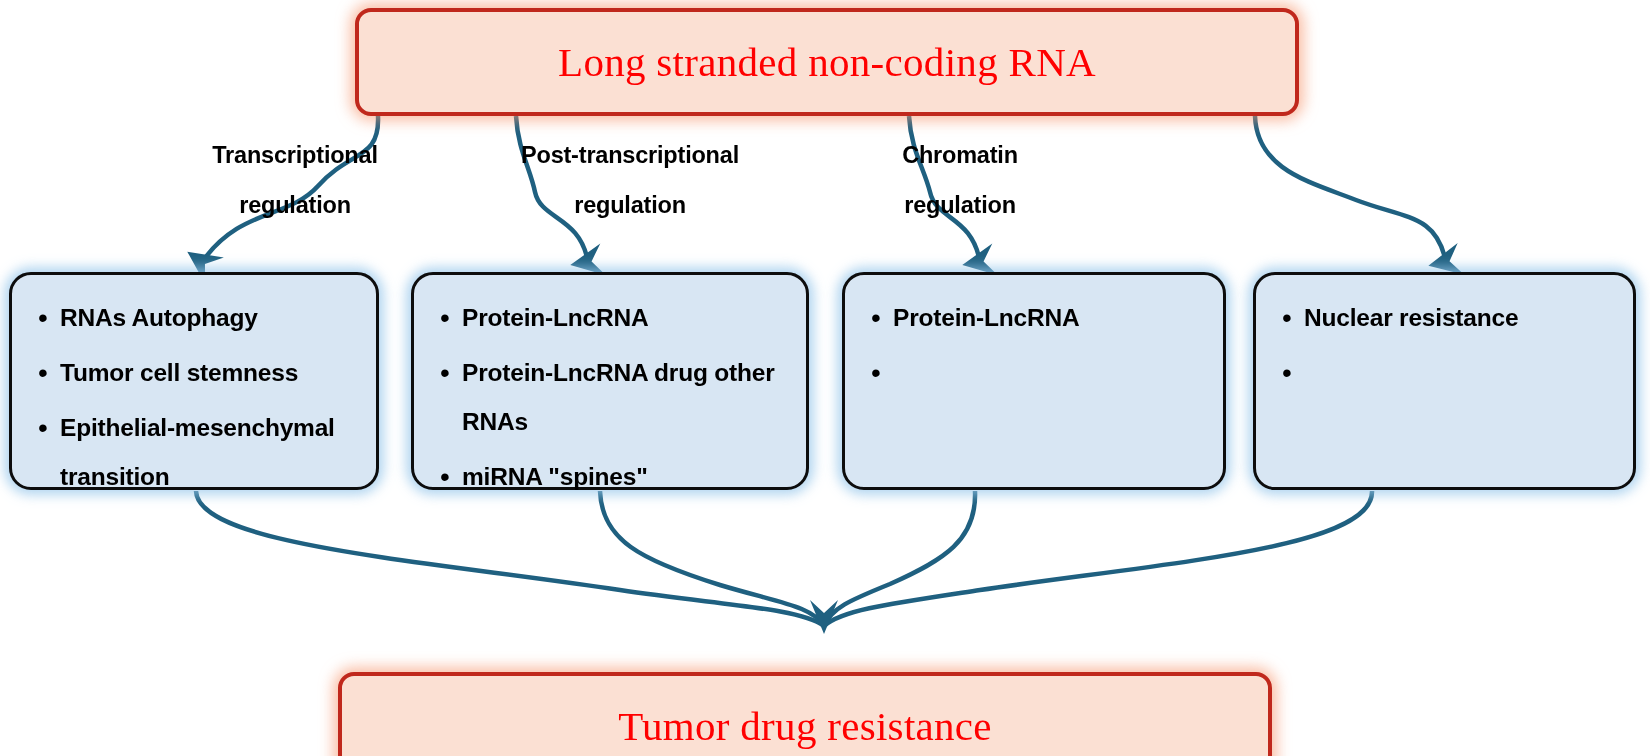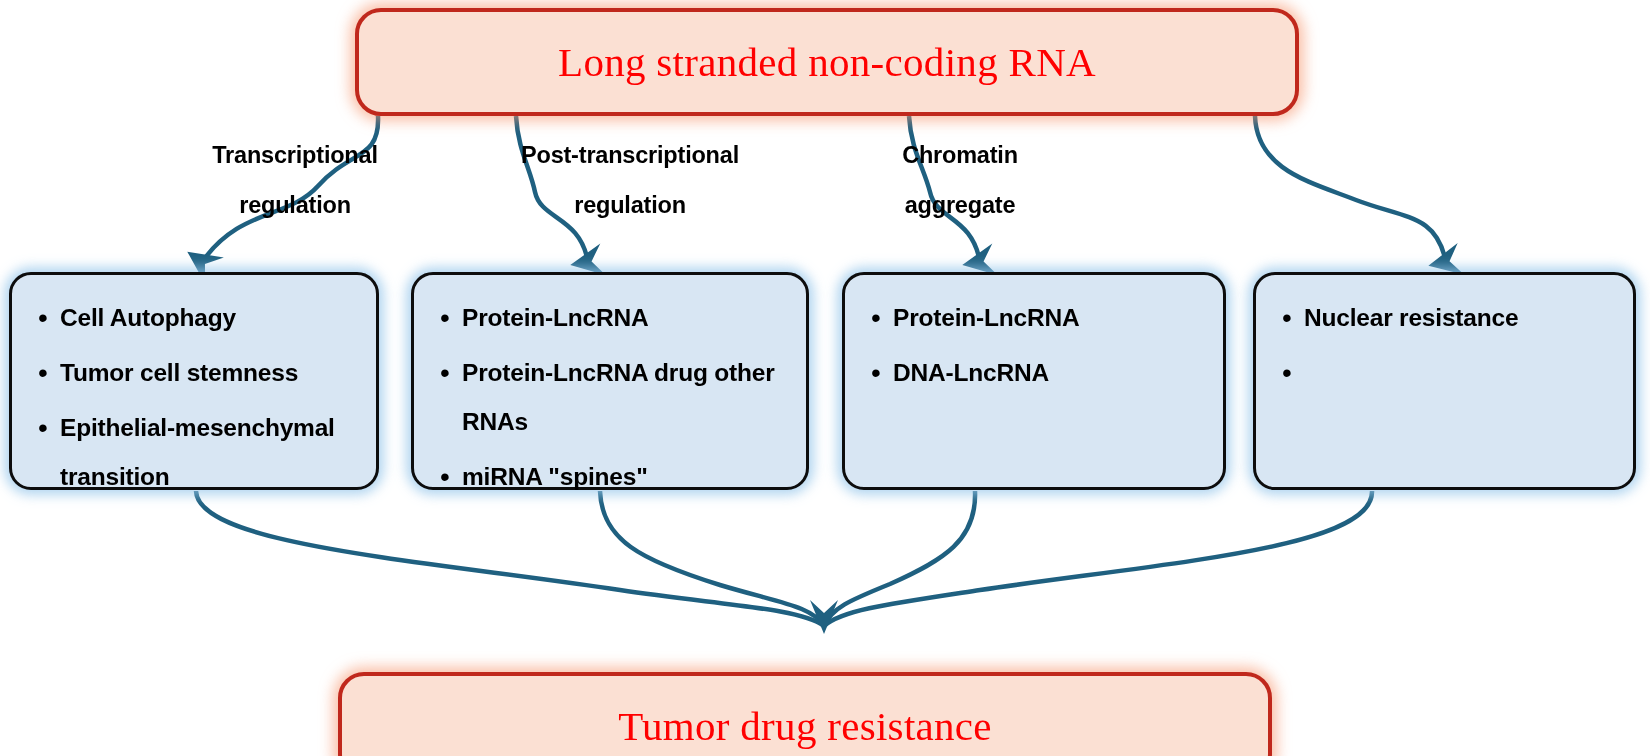--- a/index.html
+++ b/index.html
@@ -16,21 +16,21 @@
     overflow: hidden;
     font-family: "Liberation Sans", sans-serif;
   }
 
   
   .term-box {
     position: absolute;
     box-sizing: border-box;
     background: #fbe0d3;
     border: 4px solid #c0281c;
-    border-radius: 26px;
+    border-radius: 16px;
     box-shadow: 0 0 14px 5px rgba(247,150,110,0.60);
     display: flex;
     align-items: center;
     justify-content: center;
     z-index: 3;
   }
   .term-label {
     font-family: "Liberation Serif", serif;
     color: #ff0000;
     font-size: 41px;
@@ -153,27 +153,27 @@
 
   <div class="term-box" id="box-top">
     <span class="term-label">Long stranded non-coding RNA</span>
   </div>
 
   <div class="edge-label" id="edge-label-1">Transcriptional
 regulation</div>
   <div class="edge-label" id="edge-label-2">Post-transcriptional
 regulation</div>
   <div class="edge-label" id="edge-label-3">Chromatin
-aggregate</div>
+regulation</div>
 
   <div class="mech-box" id="mech-1">
     <ul class="bullet-list">
       <li class="bullet-item">
         <span class="bullet-dot">•</span>
-        <span class="bullet-text">Cell Autophagy</span>
+        <span class="bullet-text">RNAs Autophagy</span>
       </li>
       <li class="bullet-item">
         <span class="bullet-dot">•</span>
         <span class="bullet-text">Tumor cell stemness</span>
       </li>
       <li class="bullet-item">
         <span class="bullet-dot">•</span>
         <span class="bullet-text">Epithelial-mesenchymal transition</span>
       </li>
     </ul>
@@ -197,21 +197,20 @@
   </div>
 
   <div class="mech-box" id="mech-3">
     <ul class="bullet-list">
       <li class="bullet-item">
         <span class="bullet-dot">•</span>
         <span class="bullet-text">Protein-LncRNA</span>
       </li>
       <li class="bullet-item">
         <span class="bullet-dot">•</span>
-        <span class="bullet-text">DNA-LncRNA</span>
       </li>
     </ul>
   </div>
 
   <div class="mech-box" id="mech-4">
     <ul class="bullet-list">
       <li class="bullet-item">
         <span class="bullet-dot">•</span>
         <span class="bullet-text">Nuclear resistance</span>
       </li>

